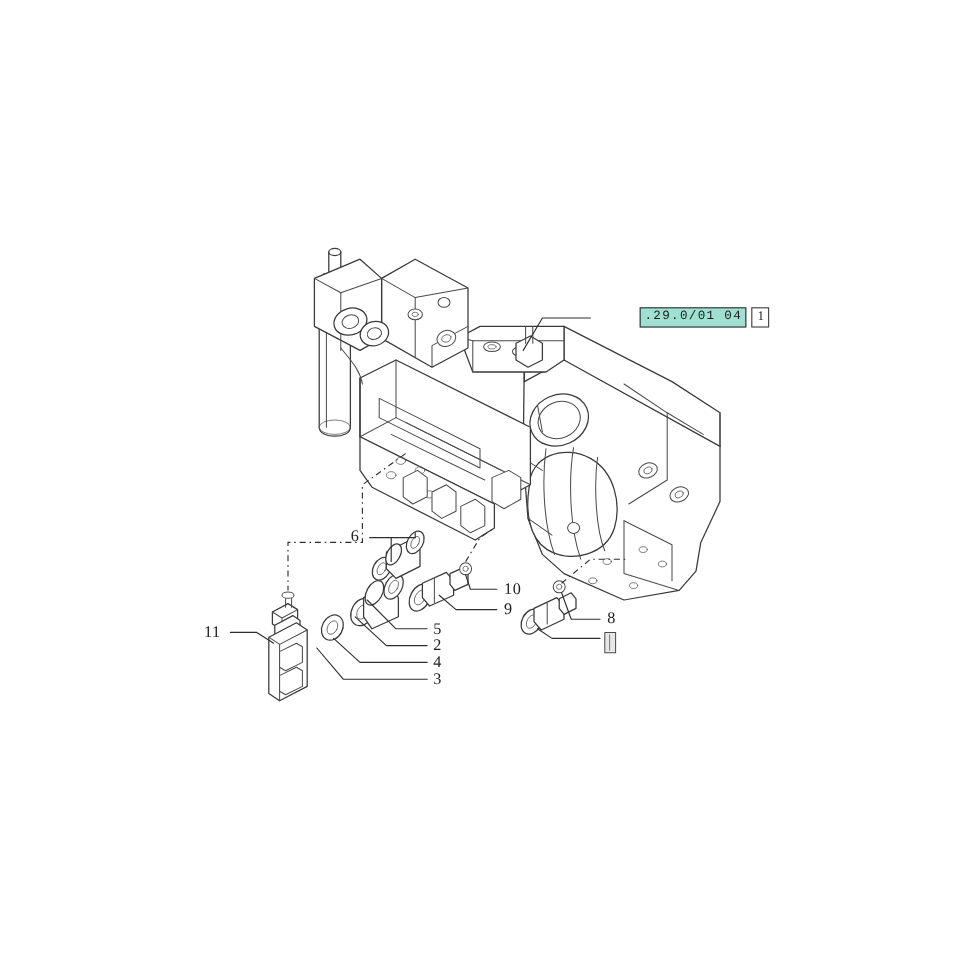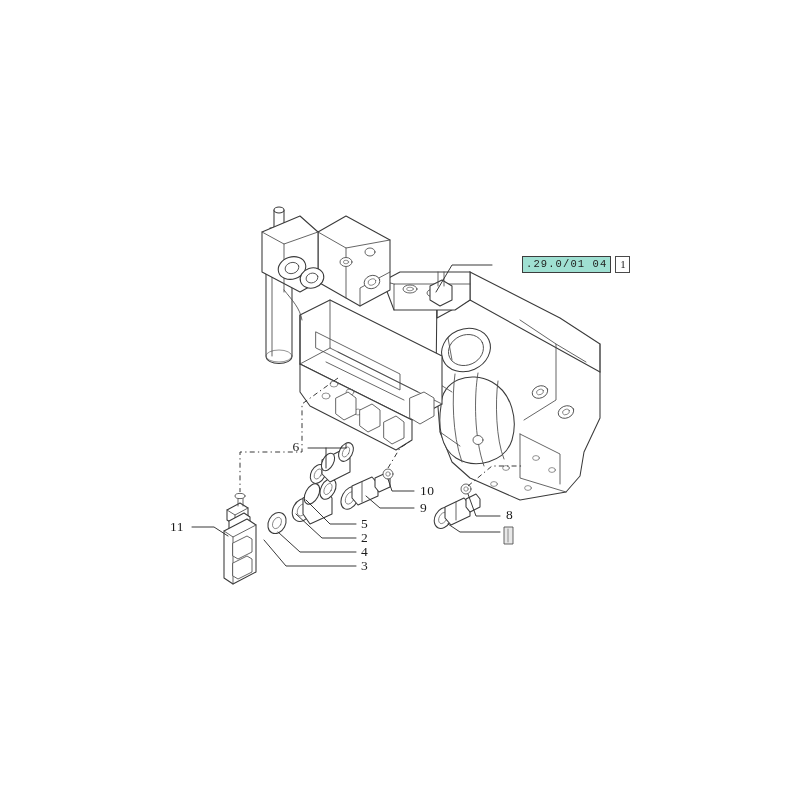--- a/index.html
+++ b/index.html
@@ -39,21 +39,21 @@
   .dashline { fill: none; stroke: #2e2e2e; stroke-width: 0.95; stroke-dasharray: 5 3.2 1.3 3.2; stroke-linecap: butt; }
   .callout {
     font-family: "Liberation Serif", serif;
     font-size: 13.5px;
     fill: #1c1c1c;
     letter-spacing: 0.5px;
   }
   
   #ref-label {
     position: absolute;
-    left: 494px;
+    left: 505px;
     top: 256px;
     display: flex;
     align-items: stretch;
     gap: 4px;
     padding-left: 28px;
   }
   #ref-code-box {
     background: #9fe0d2;
     border: 1.3px solid #3d3d3d;
     height: 17px;

